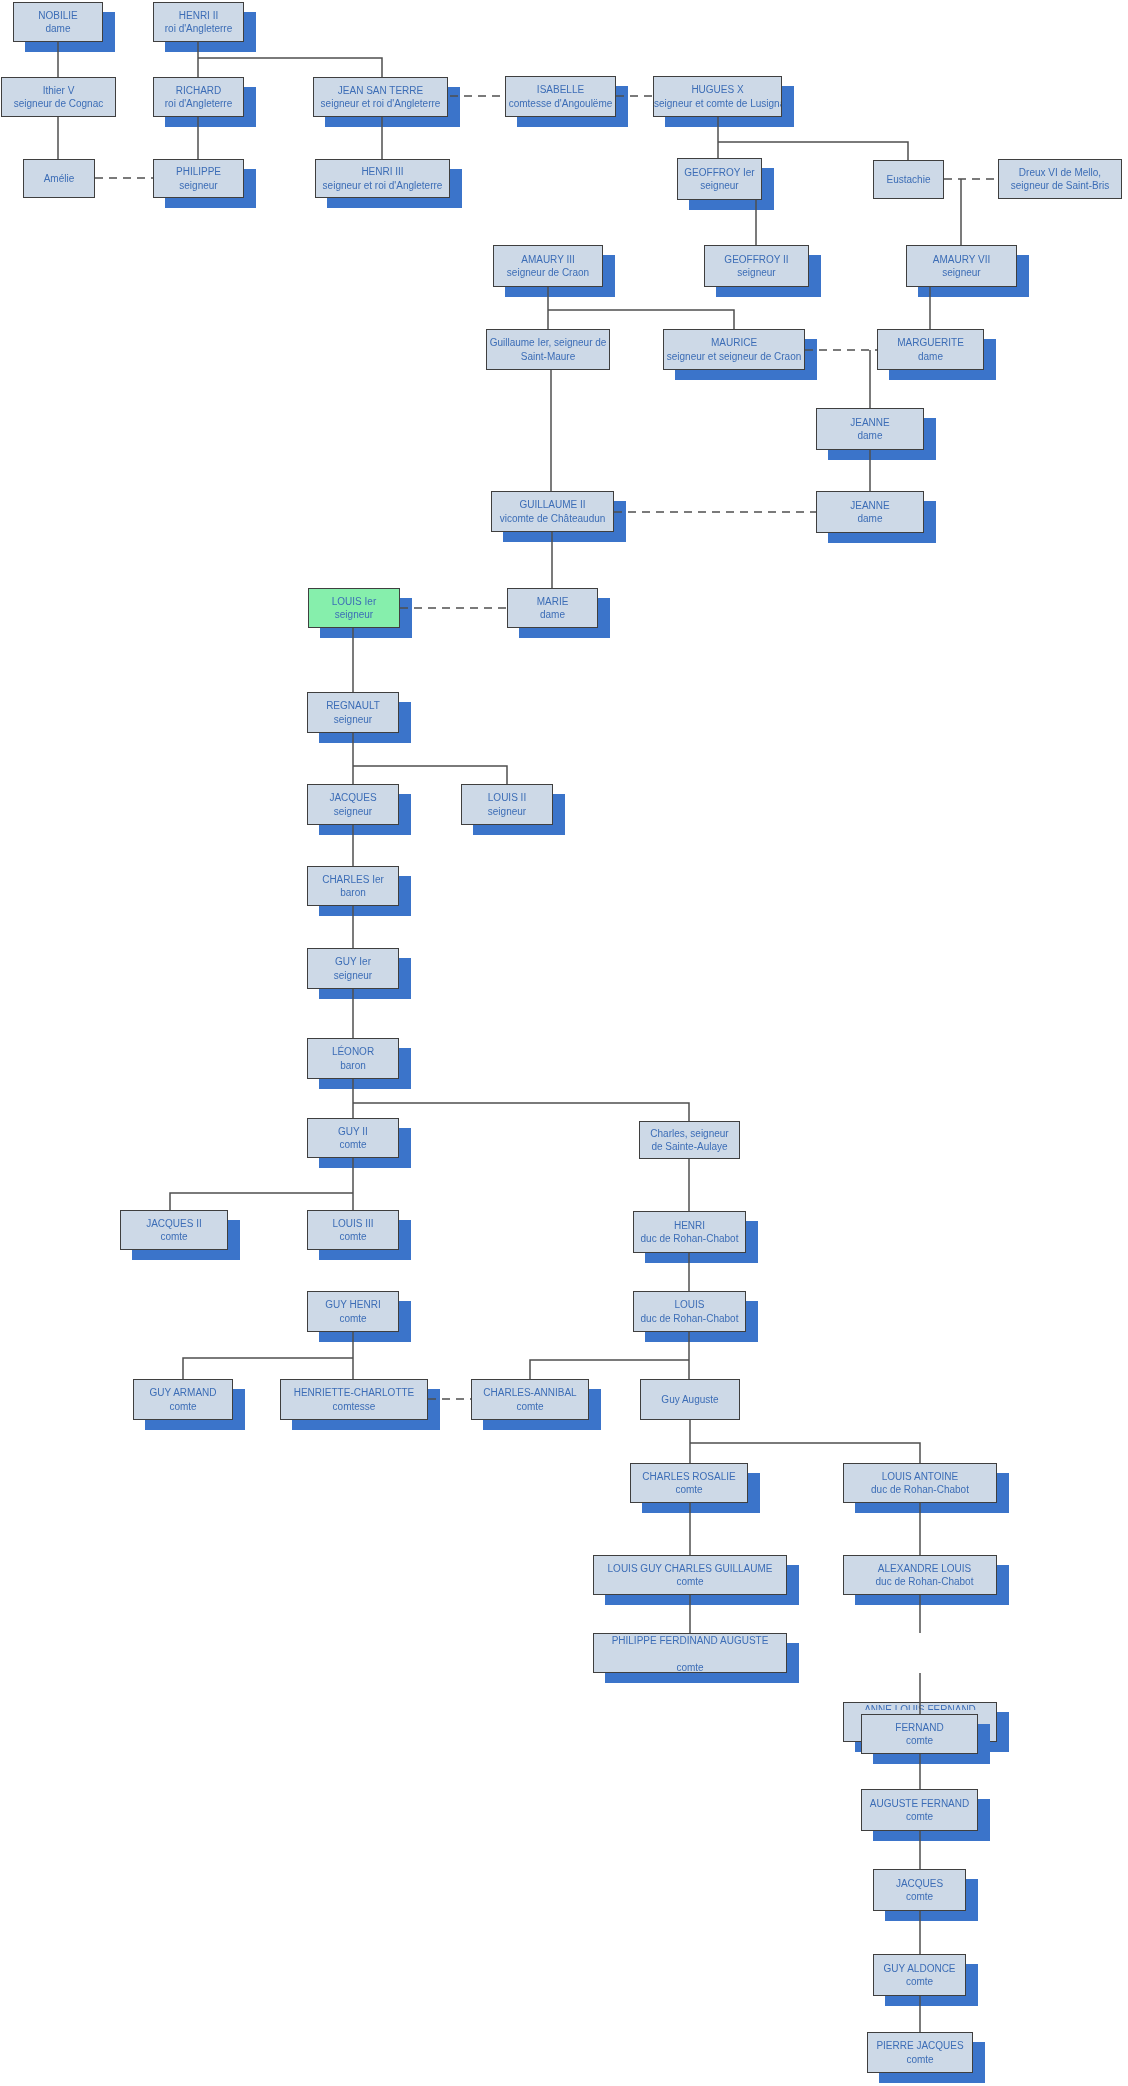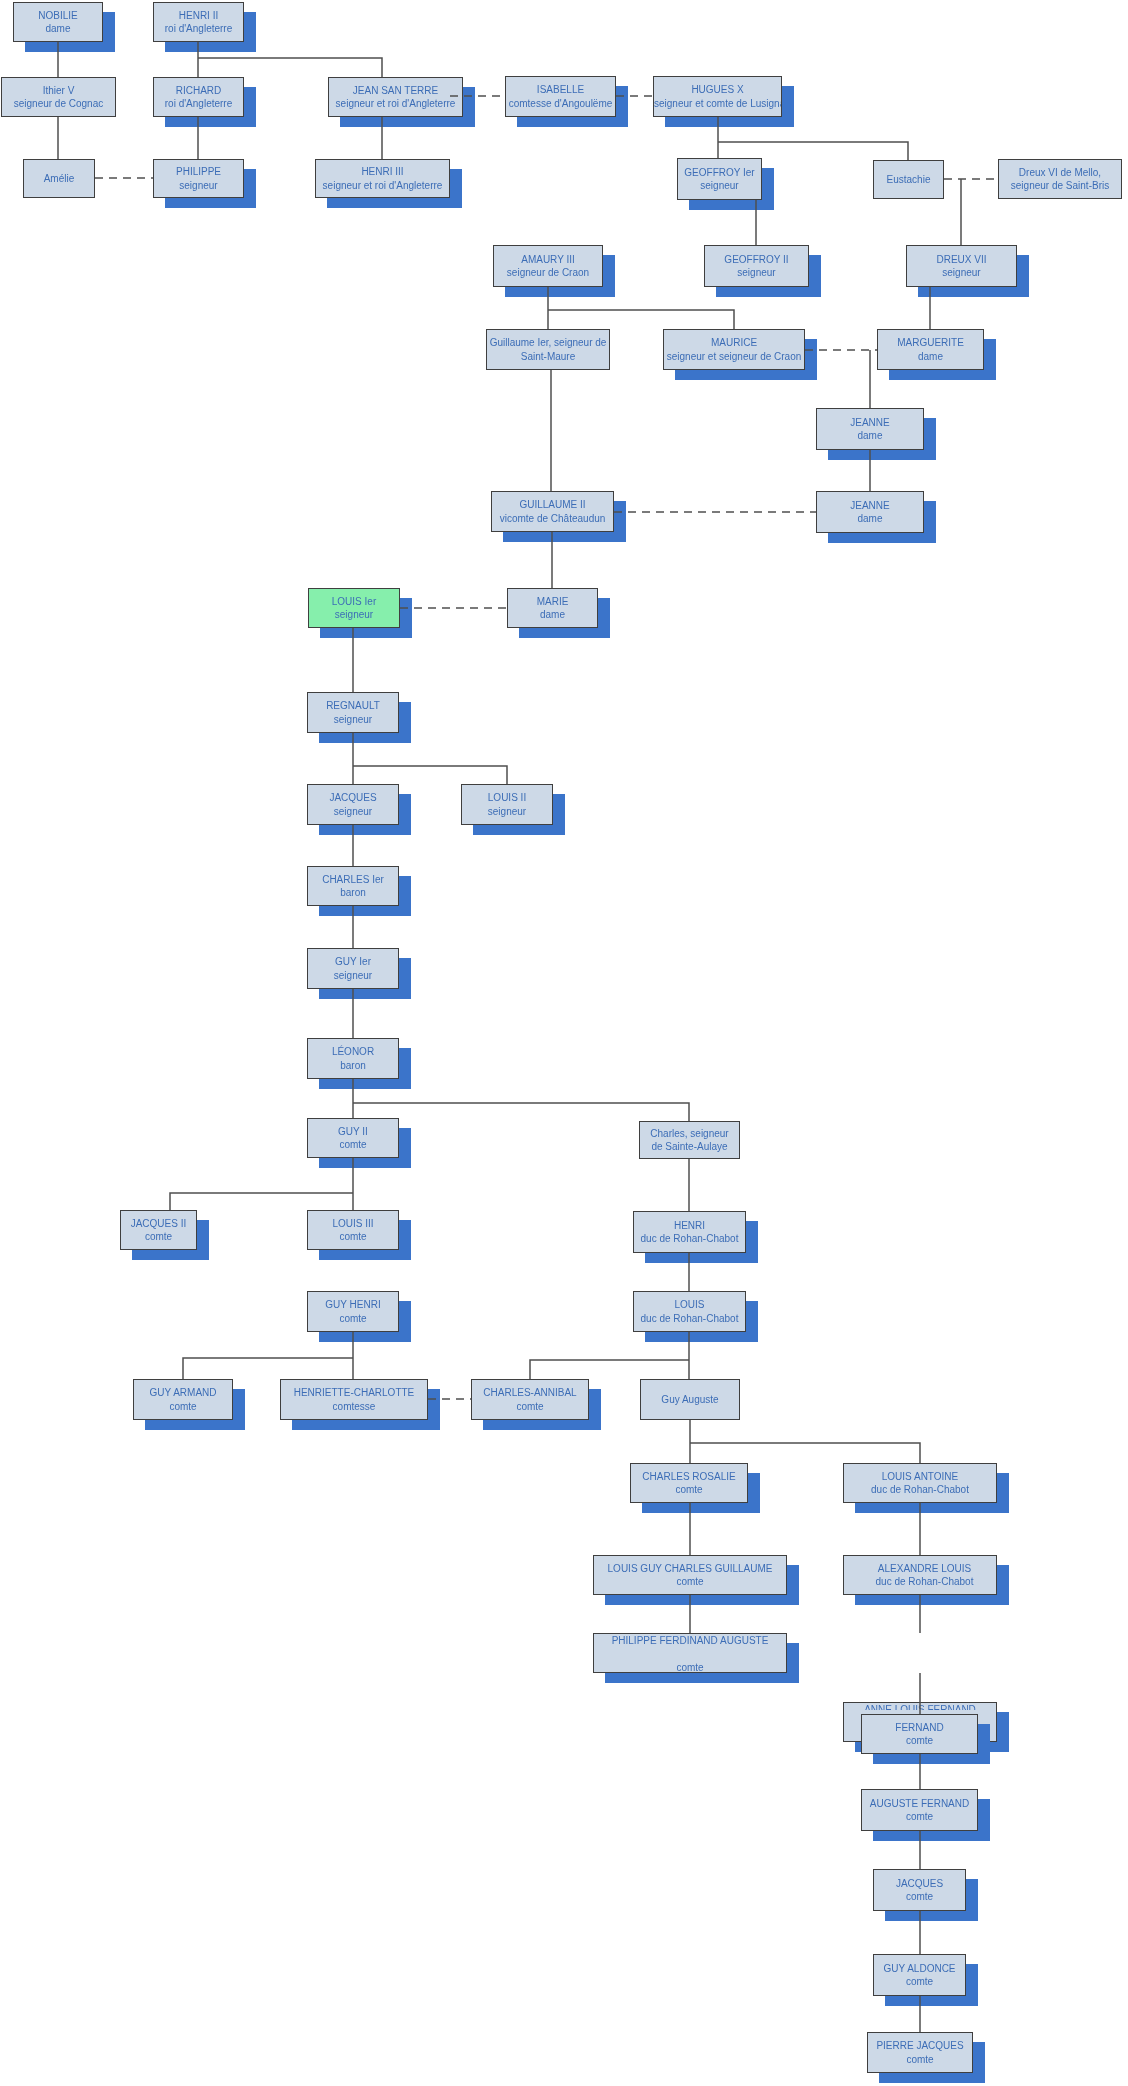--- a/index.html
+++ b/index.html
@@ -89,21 +89,21 @@
       <span class="ttl">roi d'Angleterre</span>
     </div>
     <div class="node" style="left: 1px; top: 77px; width: 115px; height: 40px; background: rgb(205, 217, 231); border: 1.5px solid rgb(63, 63, 63); color: rgb(60, 109, 182);">
       <span class="nm">Ithier V</span>
       <span class="ttl">seigneur de Cognac</span>
     </div>
     <div class="node" style="left: 153px; top: 77px; width: 91px; height: 40px; background: rgb(205, 217, 231); border: 1.5px solid rgb(63, 63, 63); color: rgb(60, 109, 182); box-shadow: rgb(59, 116, 202) 12px 10px 0px 0px;">
       <span class="nm">RICHARD</span>
       <span class="ttl">roi d'Angleterre</span>
     </div>
-    <div class="node" style="left: 328px; top: 77px; width: 135px; height: 40px; background: rgb(205, 217, 231); border: 1.5px solid rgb(63, 63, 63); color: rgb(60, 109, 182); box-shadow: rgb(59, 116, 202) 12px 10px 0px 0px;">
+    <div class="node" style="left: 313px; top: 77px; width: 135px; height: 40px; background: rgb(205, 217, 231); border: 1.5px solid rgb(63, 63, 63); color: rgb(60, 109, 182); box-shadow: rgb(59, 116, 202) 12px 10px 0px 0px;">
       <span class="nm">JEAN SAN TERRE</span>
       <span class="ttl">seigneur et roi d'Angleterre</span>
     </div>
     <div class="node" style="left: 505px; top: 76px; width: 111px; height: 41px; background: rgb(205, 217, 231); border: 1.5px solid rgb(63, 63, 63); color: rgb(60, 109, 182); box-shadow: rgb(59, 116, 202) 12px 10px 0px 0px;">
       <span class="nm">ISABELLE</span>
       <span class="ttl">comtesse d'Angoulëme</span>
     </div>
     <div class="node" style="left: 653px; top: 76px; width: 129px; height: 41px; background: rgb(205, 217, 231); border: 1.5px solid rgb(63, 63, 63); color: rgb(60, 109, 182); box-shadow: rgb(59, 116, 202) 12px 10px 0px 0px;">
       <span class="nm">HUGUES X</span>
       <span class="ttl">seigneur et comte de Lusignan</span>
@@ -132,21 +132,21 @@
     </div>
     <div class="node" style="left: 493px; top: 245px; width: 110px; height: 42px; background: rgb(205, 217, 231); border: 1.5px solid rgb(63, 63, 63); color: rgb(60, 109, 182); box-shadow: rgb(59, 116, 202) 12px 10px 0px 0px;">
       <span class="nm">AMAURY III</span>
       <span class="ttl">seigneur de Craon</span>
     </div>
     <div class="node" style="left: 704px; top: 245px; width: 105px; height: 42px; background: rgb(205, 217, 231); border: 1.5px solid rgb(63, 63, 63); color: rgb(60, 109, 182); box-shadow: rgb(59, 116, 202) 12px 10px 0px 0px;">
       <span class="nm">GEOFFROY II</span>
       <span class="ttl">seigneur</span>
     </div>
     <div class="node" style="left: 906px; top: 245px; width: 111px; height: 42px; background: rgb(205, 217, 231); border: 1.5px solid rgb(63, 63, 63); color: rgb(60, 109, 182); box-shadow: rgb(59, 116, 202) 12px 10px 0px 0px;">
-      <span class="nm">DREUX VII</span>
+      <span class="nm">AMAURY VII</span>
       <span class="ttl">seigneur</span>
     </div>
     <div class="node" style="left: 486px; top: 329px; width: 124px; height: 41px; background: rgb(205, 217, 231); border: 1.5px solid rgb(63, 63, 63); color: rgb(60, 109, 182);">
       <span class="nm">Guillaume Ier, seigneur de</span>
       <span class="ttl">Saint-Maure</span>
     </div>
     <div class="node" style="left: 663px; top: 329px; width: 142px; height: 41px; background: rgb(205, 217, 231); border: 1.5px solid rgb(63, 63, 63); color: rgb(60, 109, 182); box-shadow: rgb(59, 116, 202) 12px 10px 0px 0px;">
       <span class="nm">MAURICE</span>
       <span class="ttl">seigneur et seigneur de Craon</span>
     </div>
@@ -199,21 +199,21 @@
       <span class="ttl">baron</span>
     </div>
     <div class="node" style="left: 307px; top: 1118px; width: 92px; height: 40px; background: rgb(205, 217, 231); border: 1.5px solid rgb(63, 63, 63); color: rgb(60, 109, 182); box-shadow: rgb(59, 116, 202) 12px 10px 0px 0px;">
       <span class="nm">GUY II</span>
       <span class="ttl">comte</span>
     </div>
     <div class="node" style="left: 639px; top: 1121px; width: 101px; height: 38px; background: rgb(205, 217, 231); border: 1.5px solid rgb(63, 63, 63); color: rgb(60, 109, 182);">
       <span class="nm">Charles, seigneur</span>
       <span class="ttl">de Sainte-Aulaye</span>
     </div>
-    <div class="node" style="left: 120px; top: 1210px; width: 77px; height: 40px; background: rgb(205, 217, 231); border: 1.5px solid rgb(63, 63, 63); color: rgb(60, 109, 182); box-shadow: rgb(59, 116, 202) 12px 10px 0px 0px;">
+    <div class="node" style="left: 120px; top: 1210px; width: 108px; height: 40px; background: rgb(205, 217, 231); border: 1.5px solid rgb(63, 63, 63); color: rgb(60, 109, 182); box-shadow: rgb(59, 116, 202) 12px 10px 0px 0px;">
       <span class="nm">JACQUES II</span>
       <span class="ttl">comte</span>
     </div>
     <div class="node" style="left: 307px; top: 1210px; width: 92px; height: 40px; background: rgb(205, 217, 231); border: 1.5px solid rgb(63, 63, 63); color: rgb(60, 109, 182); box-shadow: rgb(59, 116, 202) 12px 10px 0px 0px;">
       <span class="nm">LOUIS III</span>
       <span class="ttl">comte</span>
     </div>
     <div class="node" style="left: 633px; top: 1211px; width: 113px; height: 42px; background: rgb(205, 217, 231); border: 1.5px solid rgb(63, 63, 63); color: rgb(60, 109, 182); box-shadow: rgb(59, 116, 202) 12px 10px 0px 0px;">
       <span class="nm">HENRI</span>
       <span class="ttl">duc de Rohan-Chabot</span>

